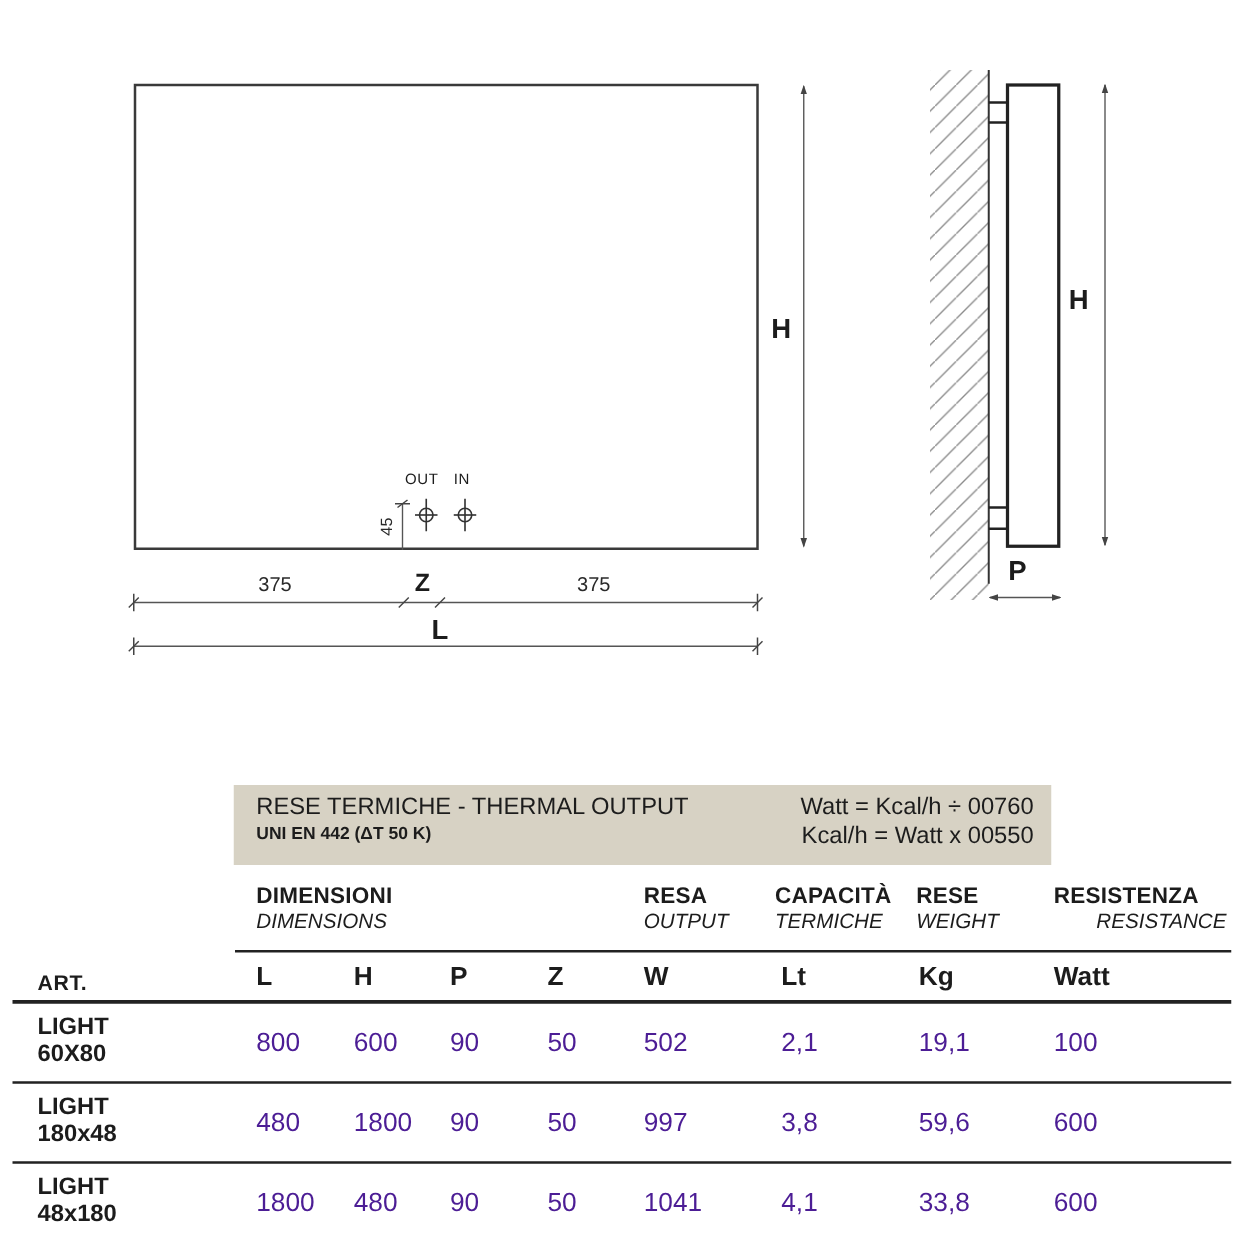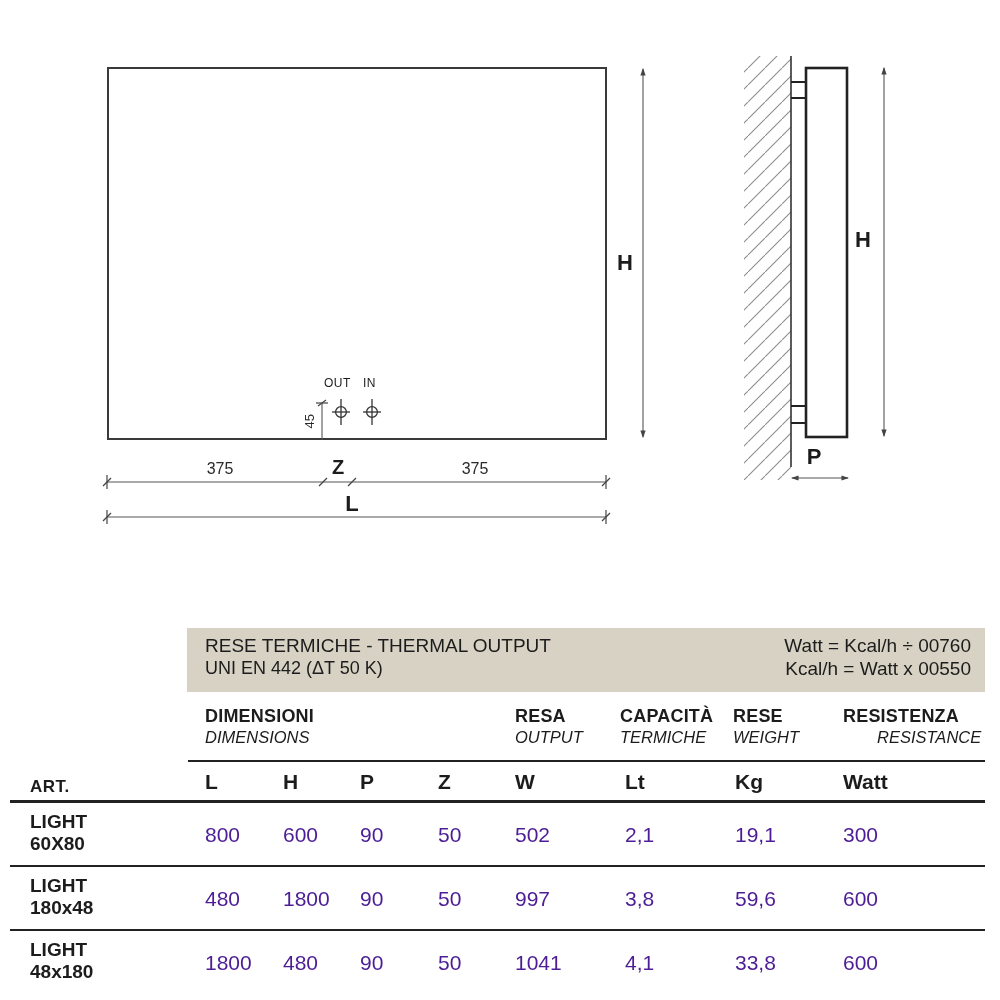--- a/index.html
+++ b/index.html
@@ -16,23 +16,23 @@
   .rot{transform:rotate(-90deg);transform-origin:center;}
   
   .panel{fill:#ffffff;stroke:#3a3a3a;stroke-width:2;}
   .panel.thick{stroke:#222;stroke-width:2.6;}
   .dim{stroke:#555;stroke-width:1.1;fill:none;}
   .tick{stroke:#444;stroke-width:1.2;}
   .wall{stroke:#333;stroke-width:1.6;}
   .bracket{stroke:#222;stroke-width:2;}
   .conn{stroke:#333;stroke-width:1.3;fill:none;}
   
-  .band{position:absolute;left:187px;top:628px;width:798px;height:64px;}
+  .band{position:absolute;left:187px;top:628px;width:654px;height:64px;}
   .band .t1{position:absolute;left:18px;top:7px;font-size:19px;}
-  .band .t2{position:absolute;left:18px;top:30px;font-size:18px;font-weight:normal;text-align:center;}
+  .band .t2{position:absolute;left:18px;top:30px;font-size:14px;font-weight:bold;text-align:center;}
   .band .f1{position:absolute;right:14px;top:7px;font-size:19px;}
   .band .f2{position:absolute;right:14px;top:30px;font-size:19px;}
   .ghead{position:absolute;top:706px;font-weight:bold;font-size:18px;letter-spacing:.2px;}
   .ghead-en{position:absolute;top:728px;font-style:italic;font-size:16.5px;}
   .rule{position:absolute;background:#222;}
   .colhead{position:absolute;top:770px;font-weight:bold;font-size:21px;}
   .arthead{position:absolute;left:30px;top:777px;font-weight:bold;font-size:17px;letter-spacing:.5px;}
   .trow{position:absolute;left:0;width:804px;height:54px;}
   .art{position:absolute;left:30px;top:0;font-weight:bold;font-size:19px;line-height:22px;}
   .cell{position:absolute;top:12px;font-size:21px;color:#4c1d95;}
@@ -162,21 +162,21 @@
         <div>LIGHT</div>
         <div>60X80</div>
       </div>
       <div class="cell c-l">800</div>
       <div class="cell c-h">600</div>
       <div class="cell c-p">90</div>
       <div class="cell c-z">50</div>
       <div class="cell c-w">502</div>
       <div class="cell c-lt">2,1</div>
       <div class="cell c-kg">19,1</div>
-      <div class="cell c-watt">300</div>
+      <div class="cell c-watt">100</div>
     </div>
 
     <div class="rule" style="left:10px;top:865px;width:975px;height:1.5px;"></div>
 
     <div class="trow" style="top:875px;">
       <div class="art">
         <div>LIGHT</div>
         <div>180x48</div>
       </div>
       <div class="cell c-l">480</div>

